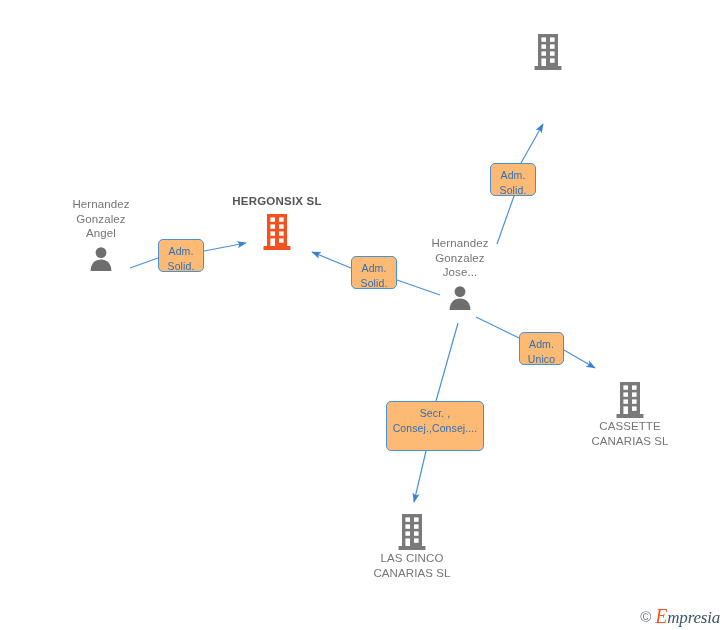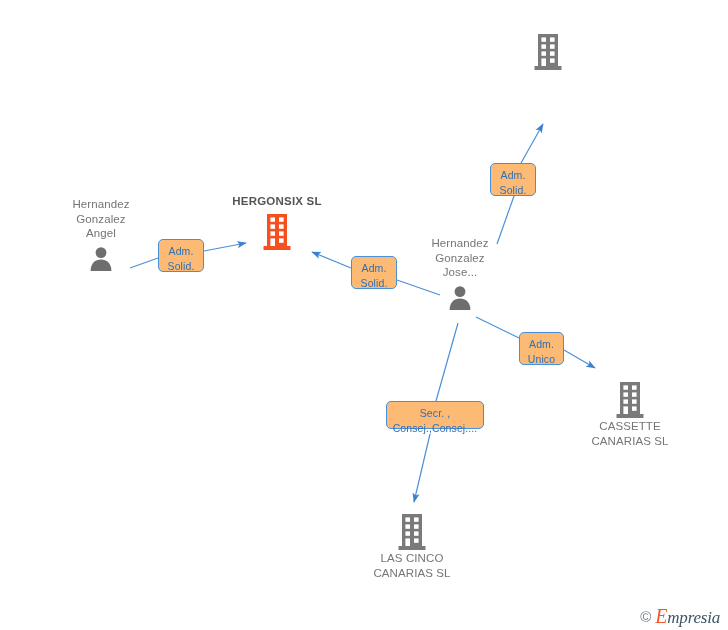--- a/index.html
+++ b/index.html
@@ -226,21 +226,21 @@
 
   <div class="badge" style="left:351px; top:256px; width:46px; height:33px;">Adm.
 Solid.</div>
 
   <div class="badge" style="left:490px; top:163px; width:46px; height:33px;">Adm.
 Solid.</div>
 
   <div class="badge" style="left:519px; top:332px; width:45px; height:33px;">Adm.
 Unico</div>
 
-  <div class="badge" style="left:386px; top:401px; width:98px; height:28px;">Secr. ,
+  <div class="badge" style="left:386px; top:401px; width:98px; height:50px;">Secr. ,
 Consej.,Consej....</div>
 
   <div id="watermark">
     <span class="wm-c">©</span>
     <span class="wm-text"><span class="wm-e">E</span><span>mpresia</span></span>
   </div>
 
 </div>
 
 </body></html>

